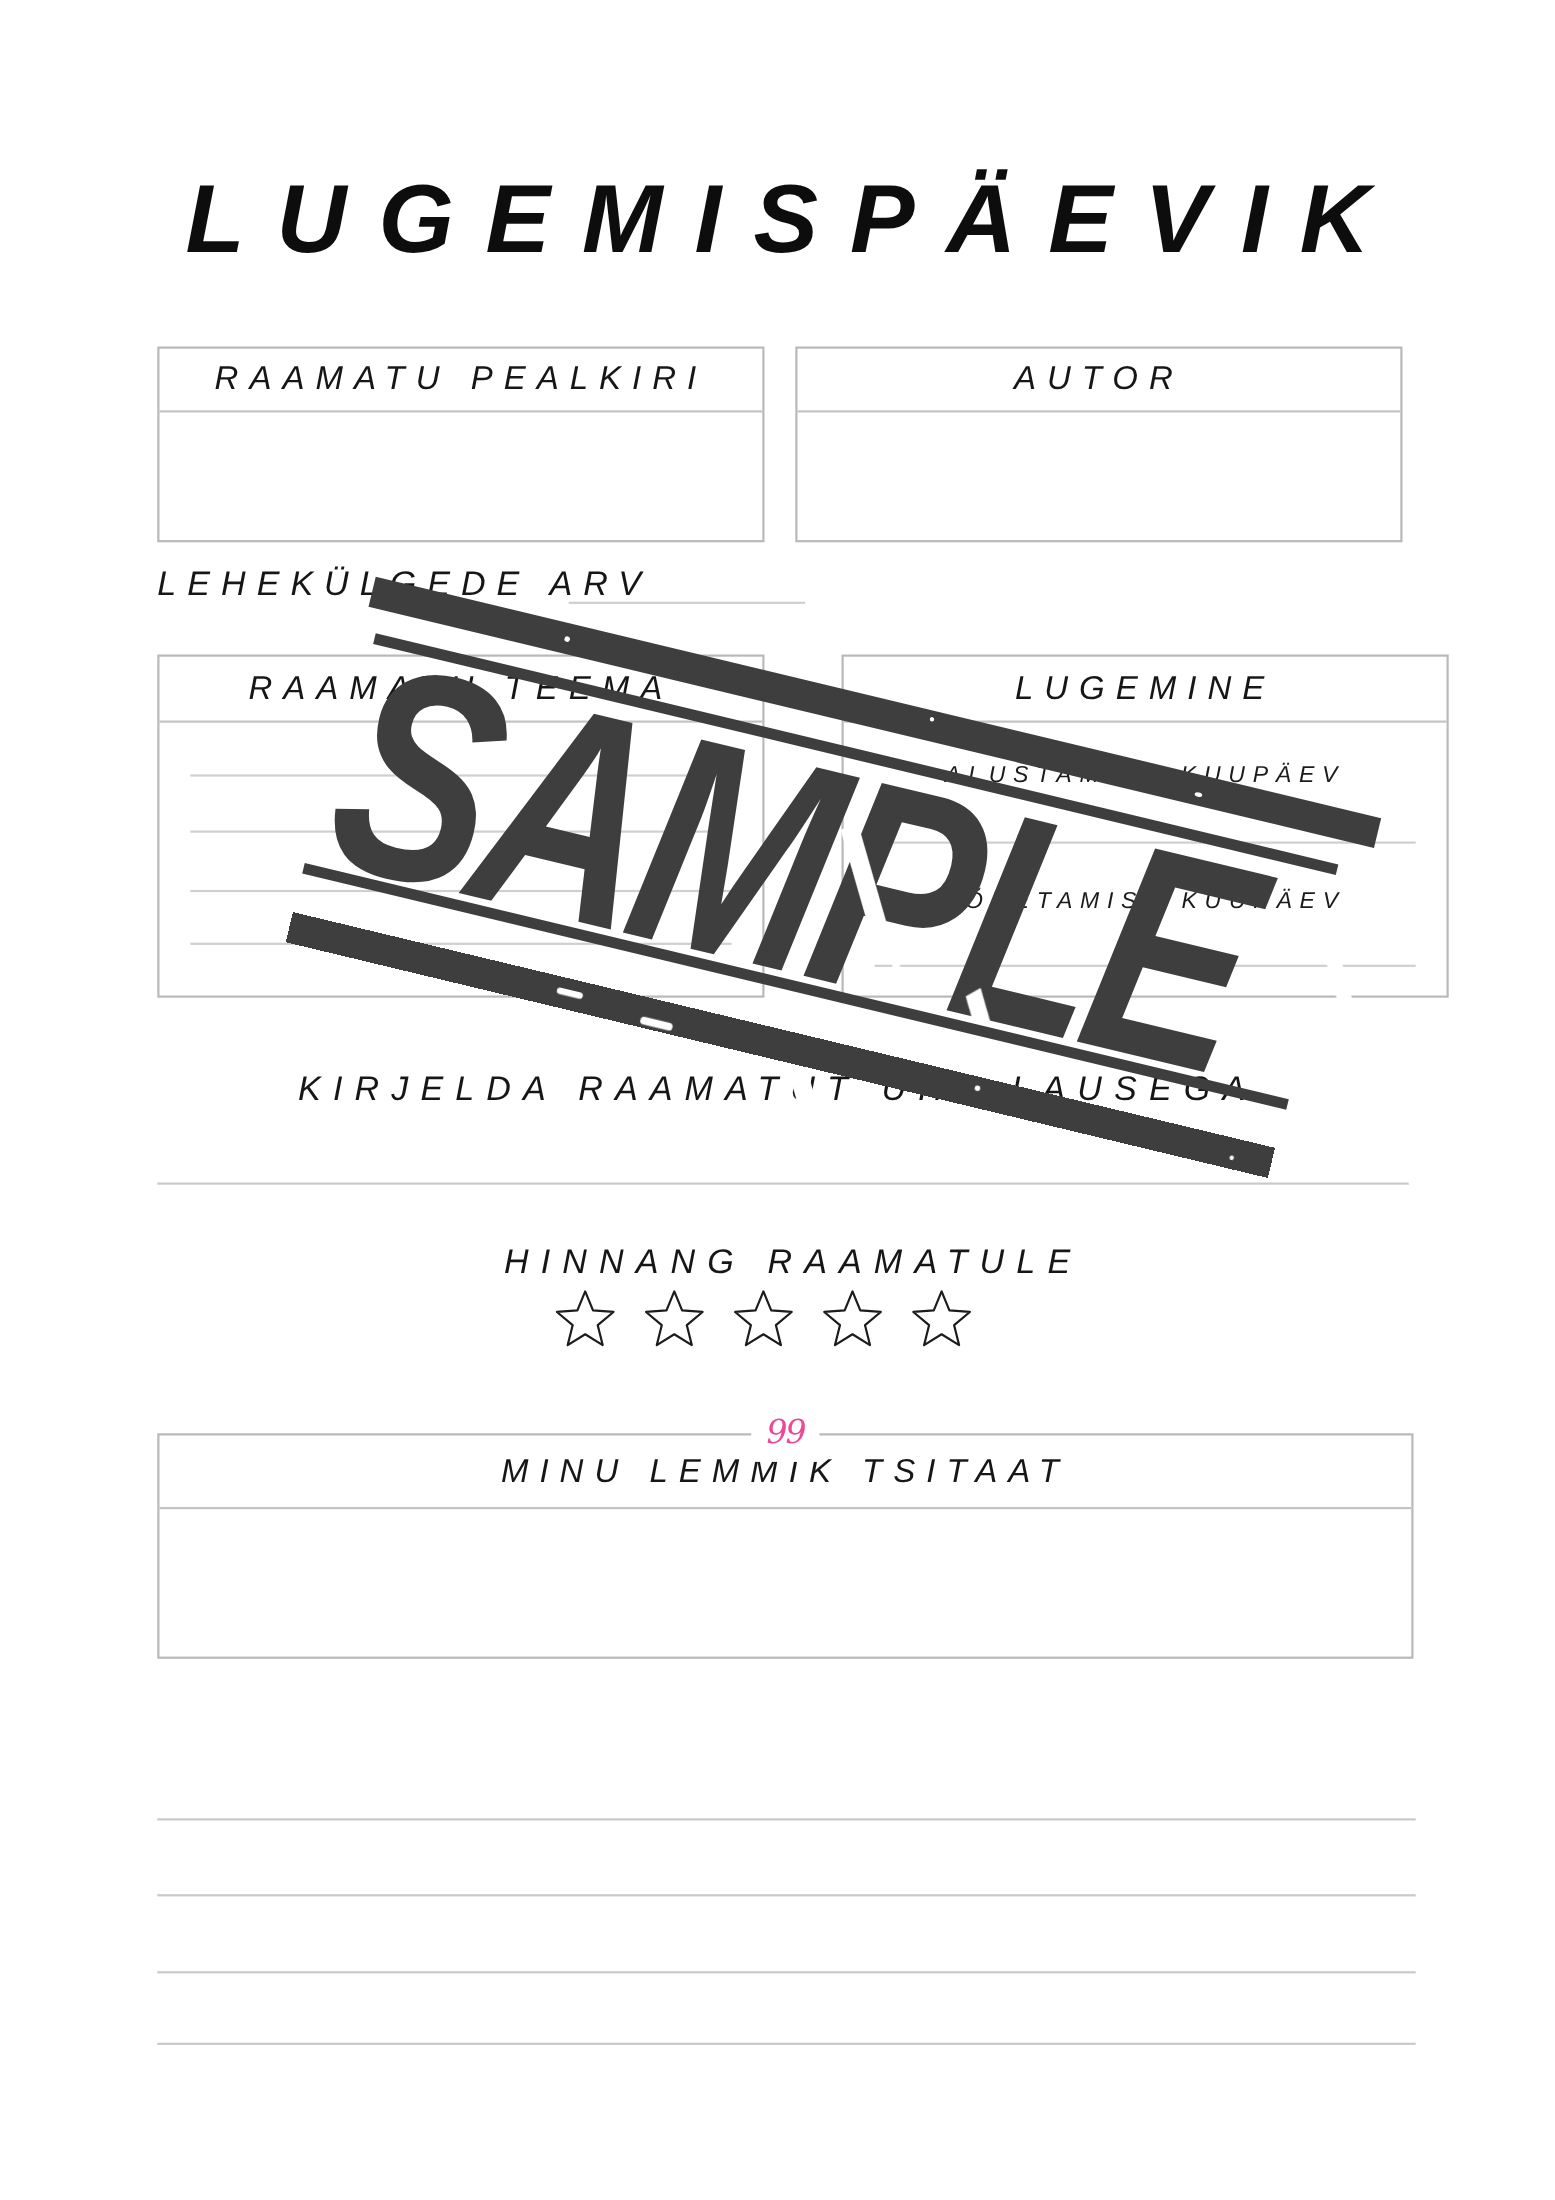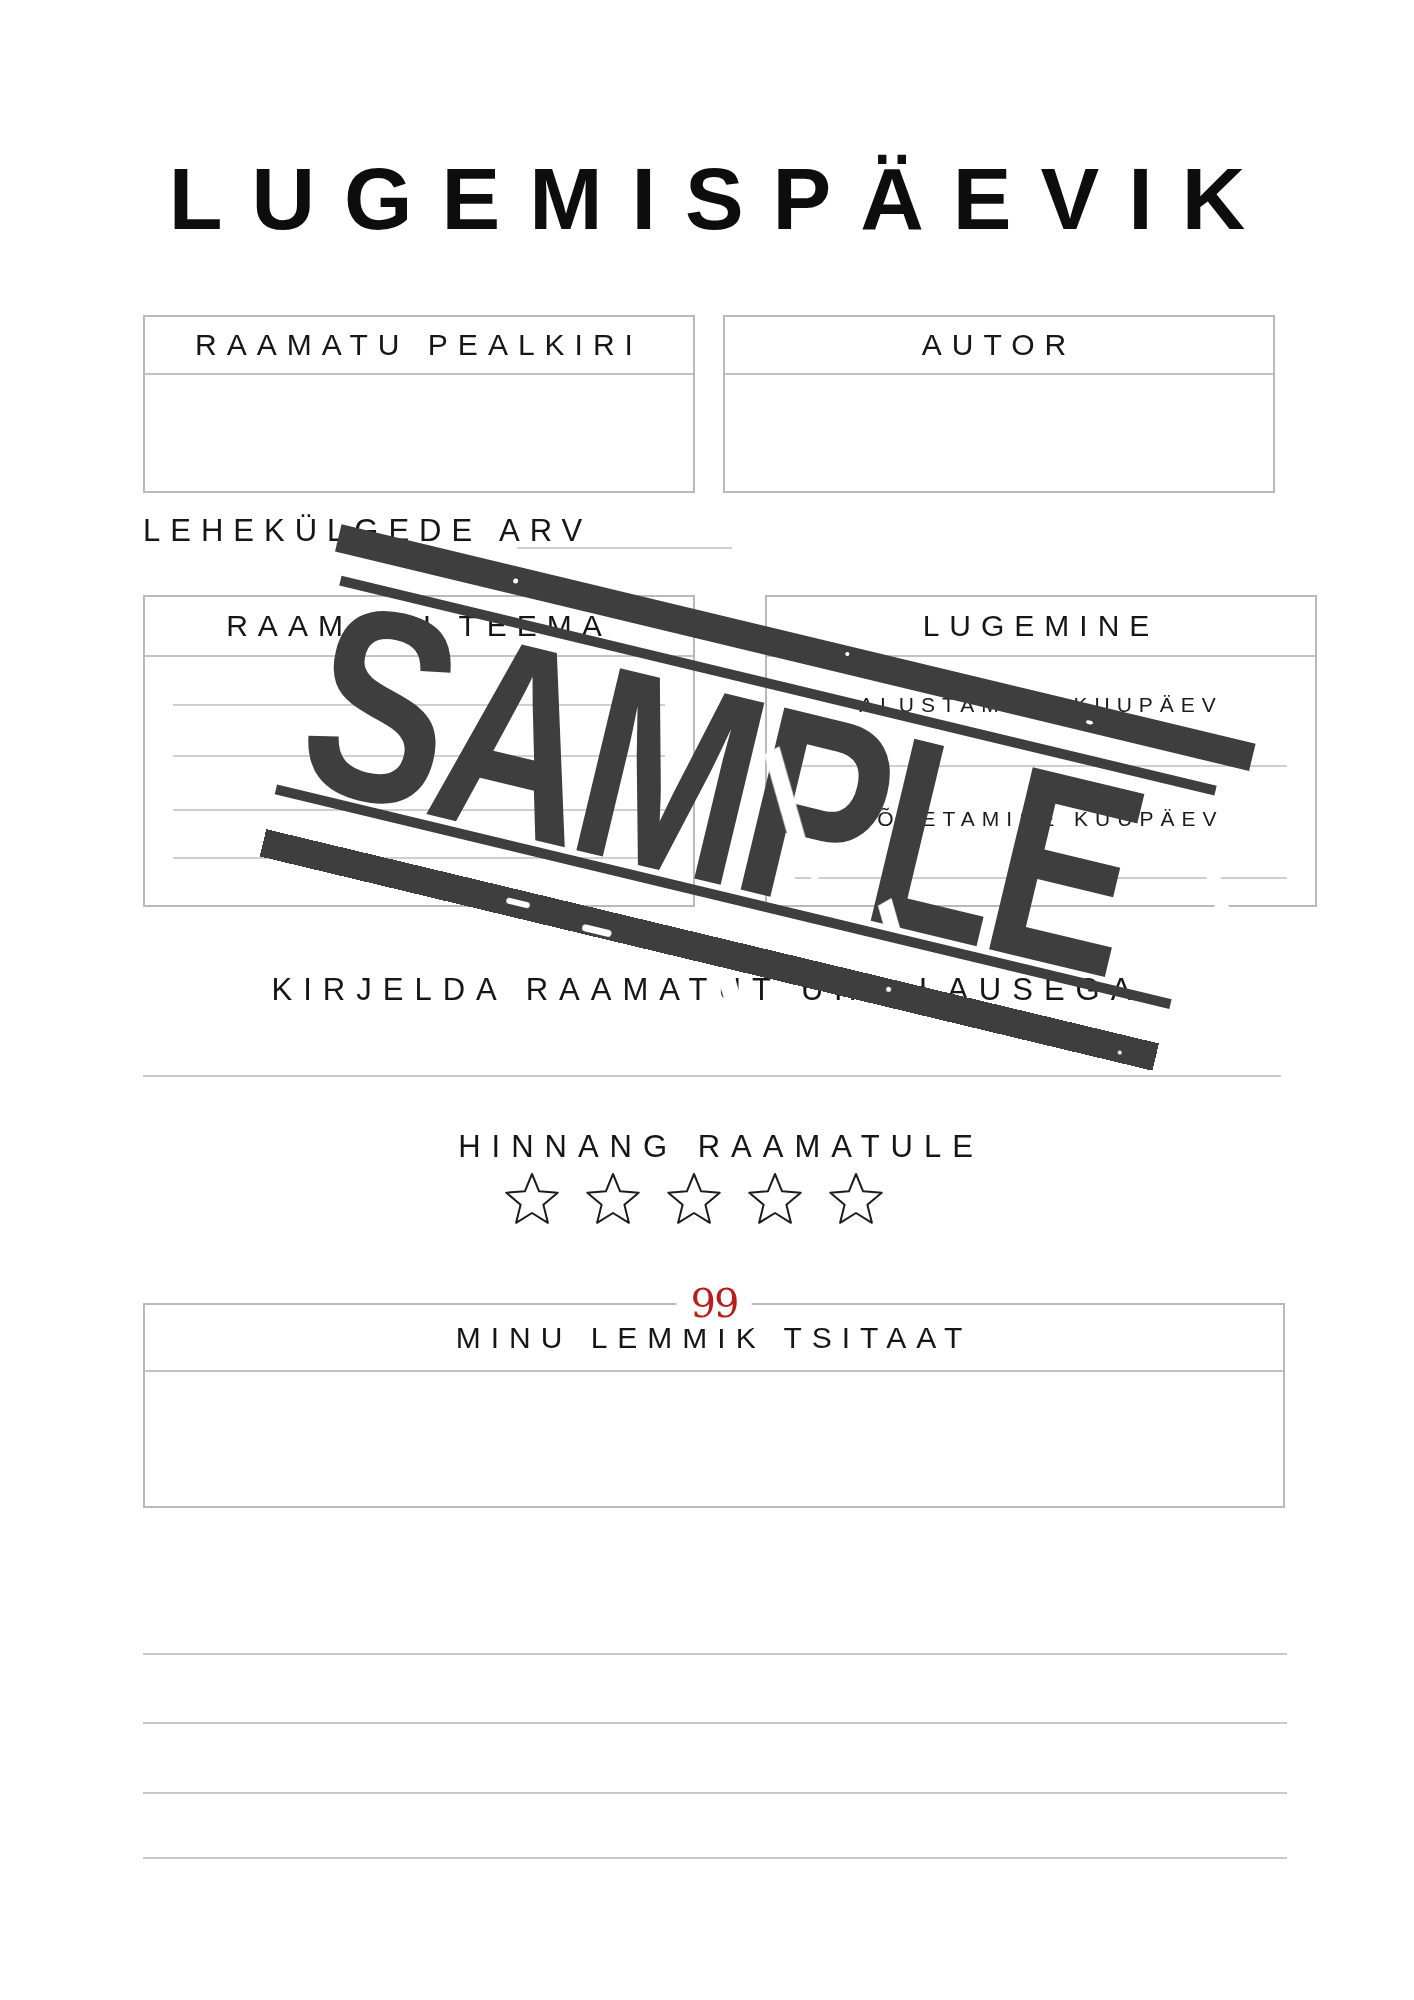--- a/index.html
+++ b/index.html
@@ -1,19 +1,19 @@
 <!DOCTYPE html>
 <html><head>
 <meta charset="utf-8">
 <style>
   * { margin:0; padding:0; box-sizing:border-box; }
   html,body { background:#ffffff; }
   body { width:1414px; height:2000px; position:relative; overflow:hidden;
          font-family:"Liberation Sans","DejaVu Sans",sans-serif; color:#121212; }
-  .page { position:absolute; inset:0; background:#fff; }
+  .page { position:absolute; inset:0; background:#fff;font-style:italic; }
 
   
   .page-title { position:absolute; left:0; right:0; top:148px; text-align:center;
     font-size:88px; font-weight:bold; letter-spacing:29px; padding-left:29px; color:#0d0d0d; }
   .h-label { font-size:30px; letter-spacing:10px; color:#161616; white-space:nowrap; }
   .sec-heading { position:absolute; left:0; right:0; text-align:center;
     font-size:31px; letter-spacing:11px; color:#161616; white-space:nowrap; }
   .sub-label { font-size:21px; letter-spacing:7px; color:#1b1b1b; white-space:nowrap; }
 
   
@@ -42,21 +42,21 @@
 
   
   .stars-row { position:absolute; left:503px; top:1172px; display:flex; gap:23px; }
   .star { width:58px; height:58px; display:block; }
 
   
   .box-quote { left:143px; top:1303px; width:1142px; height:205px; }
   .box-quote .fbox-head { height:67px;text-align:right; }
   .quote-glyph { position:absolute; top:-28px; left:50%; transform:translateX(-50%);
     background:#fff; padding:0 14px; font-family:"DejaVu Serif","Liberation Serif",serif;
-    font-size:40px; line-height:52px; color:#b91c1c; letter-spacing:-2px; }
+    font-size:30px; line-height:52px; color:#ec4899; letter-spacing:-2px; }
 
   
   .stamp-anchor { position:absolute; left:720px; top:790px; width:0; height:0;
     transform:rotate(13.5deg); z-index:60; pointer-events:none; }
   .stamp-anchor .sbar { position:absolute; background:#3e3e3e; }
   .sbar-t1 { left:-430px; top:-170px; width:940px; height:28px; }
   .sbar-t2 { left:-418px; top:-120px; width:900px; height:10px; }
   .sbar-b1 { left:-432px; top:  98px; width:920px; height:10px; }
   .sbar-b2 { left:-432px; top: 144px; width:918px; height:28px; }
   .stamp-wordwrap { position:absolute; left:-540px; top:-108px; width:1080px; height:212px;

